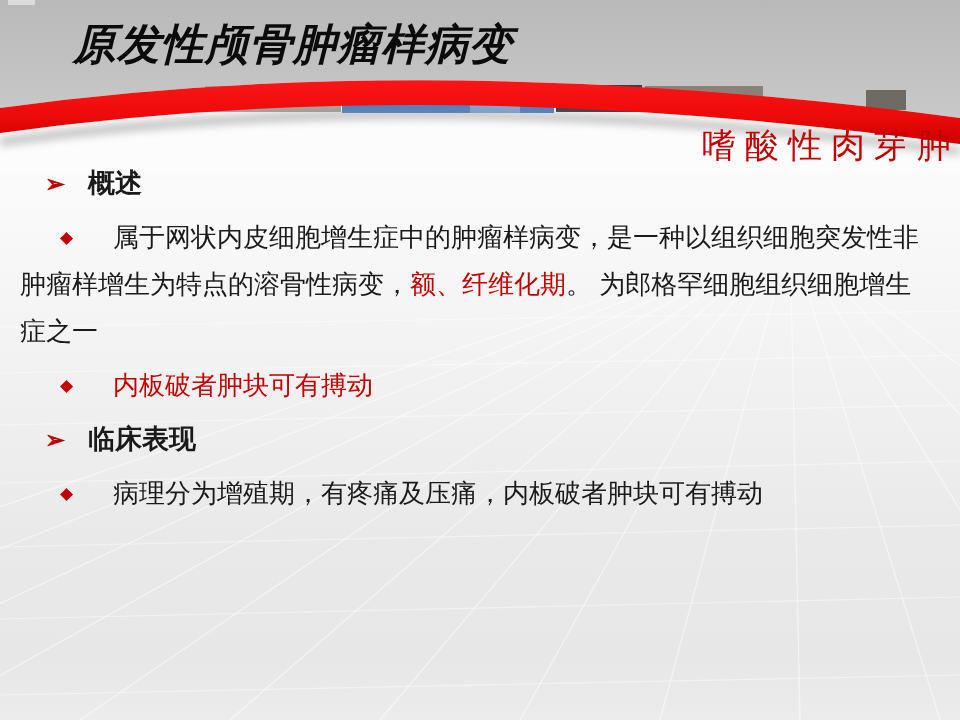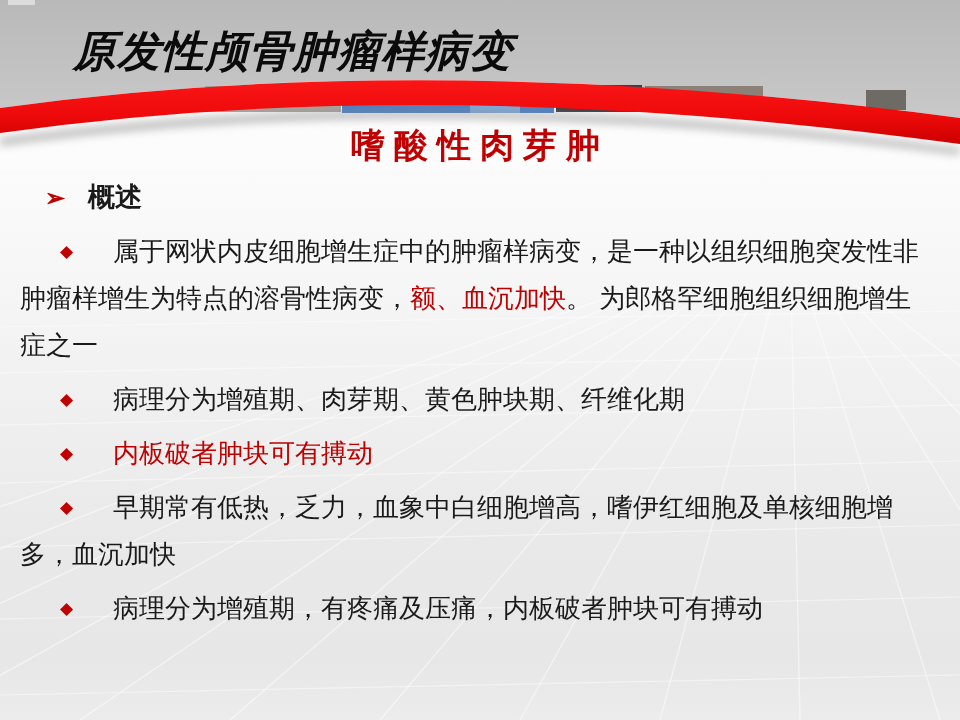--- a/index.html
+++ b/index.html
@@ -37,54 +37,54 @@
 
   .top-left-artifact {
     position: absolute;
     left: 8px; top: 0;
     width: 27px; height: 5px;
     background: #DCDCDC;
   }
 
   .slide-title {
     position: absolute;
-    left: 73px; top: 23px;
+    left: 73px; top: 16px;
     font-family: "Liberation Serif", "DejaVu Serif", serif;
     font-weight: bold;
     font-style: italic;
     font-size: 43px;
     letter-spacing: 1px;
     color: #0B0B0B;
     white-space: nowrap;
   }
 
   .section-title {
     position: absolute;
     left: 0; top: 123px;
     width: 960px;
-    text-align: center;
-    font-weight: bold;
+    text-align: right;
+    font-weight: normal;
     font-size: 34px;
     letter-spacing: 9px;
     color: var(--accent);
   }
 
   .bullets {
     position: absolute;
     left: 20px; top: 158px;
     width: 912px;
   }
   .bullet {
     font-size: 26px;
     line-height: 47px;
     color: var(--text-black);
     margin-top: 7px;
     text-align: left;
   }
-  .bullet:first-child { margin-top: 16px; }
+  .bullet:first-child { margin-top: 2px; }
   .bullet.level1 { font-weight: bold; font-size: 27px; }
   .marker { display: inline-block; color: var(--accent); }
   .marker.m1 { width: 43px; margin-left: 25px; font-size: 24px; }
   .marker.m2 { width: 53px; margin-left: 40px; font-size: 17px; vertical-align: 3px; }
   .seg.red { color: var(--accent); }
 </style>
 </head>
 <body>
 
 <div class="slide">
@@ -152,20 +152,19 @@
   </svg>
 
   <div class="top-left-artifact"></div>
 
   <div class="slide-title">原发性颅骨肿瘤样病变</div>
 
   <div class="section-title">嗜酸性肉芽肿</div>
 
   <div class="bullets">
       <p class="bullet level1"><span class="marker m1">➢</span><span class="seg">概述</span></p>
-      <p class="bullet level2"><span class="marker m2">◆</span><span class="seg">属于网状内皮细胞增生症中的肿瘤样病变，是一种以组织细胞突发性非肿瘤样增生为特点的溶骨性病变，</span><span class="seg red">额、血沉加快</span><span class="seg">。 为郎格罕细胞组织细胞增生症之一</span></p>
-      <p class="bullet level2"><span class="marker m2">◆</span><span class="seg">病理分为增殖期、肉芽期、黄色肿块期、纤维化期</span></p>
+      <p class="bullet level2"><span class="marker m2">◆</span><span class="seg">属于网状内皮细胞增生症中的肿瘤样病变，是一种以组织细胞突发性非肿瘤样增生为特点的溶骨性病变，</span><span class="seg red">额、纤维化期</span><span class="seg">。 为郎格罕细胞组织细胞增生症之一</span></p>
       <p class="bullet level2"><span class="marker m2">◆</span><span class="seg red">内板破者肿块可有搏动</span></p>
-      <p class="bullet level2"><span class="marker m2">◆</span><span class="seg">早期常有低热，乏力，血象中白细胞增高，嗜伊红细胞及单核细胞增多，血沉加快</span></p>
+      <p class="bullet level1"><span class="marker m1">➢</span><span class="seg">临床表现</span></p>
       <p class="bullet level2"><span class="marker m2">◆</span><span class="seg">病理分为增殖期，有疼痛及压痛，内板破者肿块可有搏动</span></p>
     </div>
 
 </div>
 
 </body></html>

